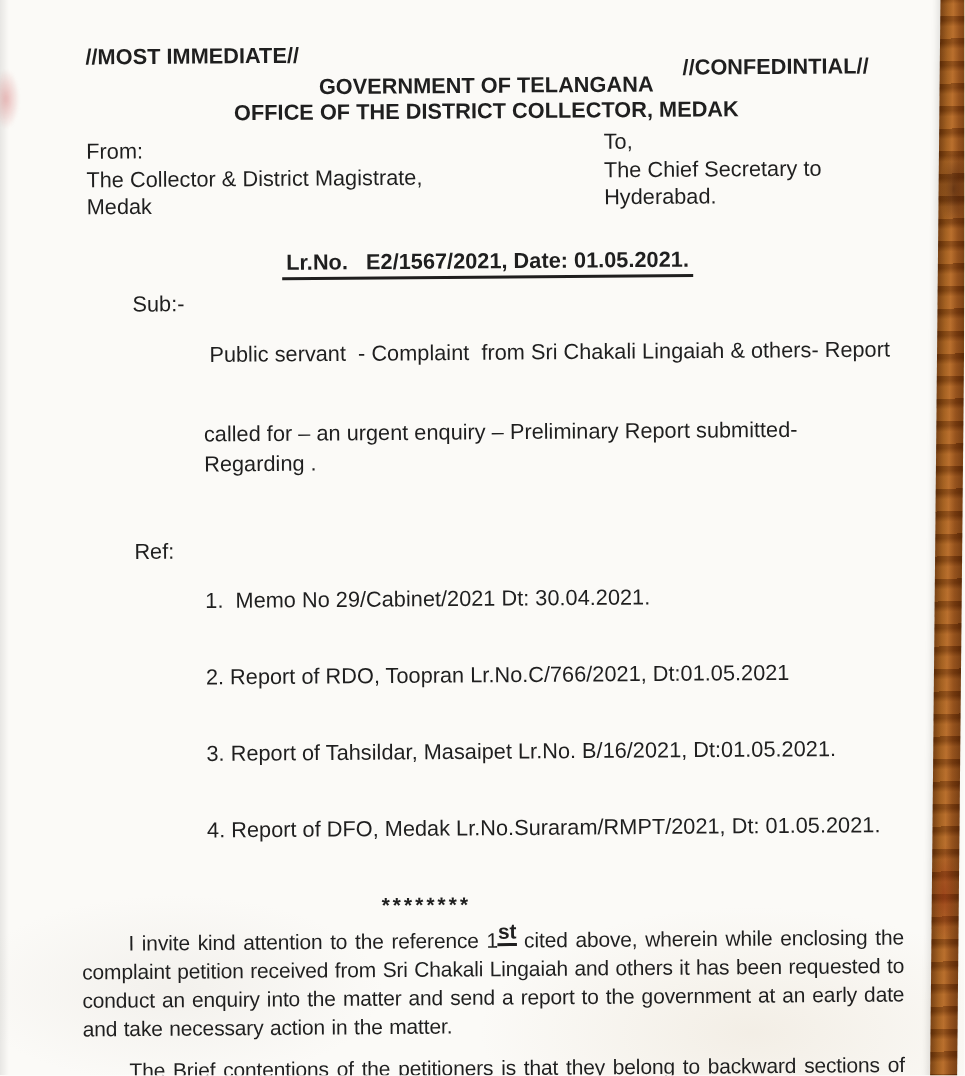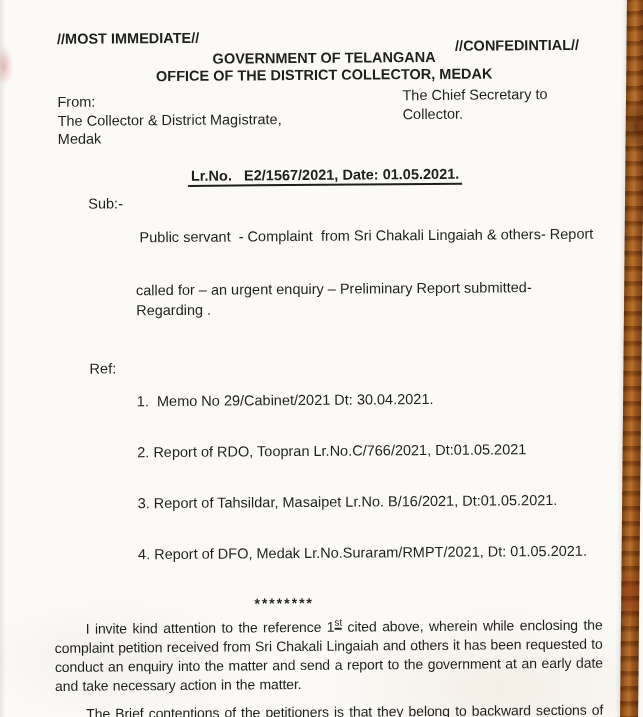--- a/index.html
+++ b/index.html
@@ -52,21 +52,21 @@
   .block-content { white-space:pre-wrap; }
   .subject-block .block-content div { line-height:20.5px; }
   .reference-block { margin-top:7px; }
   .reference-block .block-content div { line-height:19px; }
   .stars { margin:2px 0 0 200px; font-weight:bold; letter-spacing:2px; font-size:14px; line-height:12px; }
   .para {
     margin:9px 0 0 0; text-align:justify; text-indent:31px;
     font-size:14px; line-height:19px; letter-spacing:-0.1px;
     word-spacing:0.5px;
   }
-  sup.ord { font-size:10px; line-height:0; vertical-align:super; border-bottom:2px solid #1f1f1f; }
+  sup.ord { font-size:14px; line-height:0; vertical-align:super; border-bottom:2px solid #1f1f1f;font-weight:bold; }
 </style>
 </head>
 <body>
 
 <div class="page">
   <div class="left-shade"></div>
   <div class="scan-smudge"></div>
 
   <div class="doc">
 
@@ -80,22 +80,23 @@
       <div>OFFICE OF THE DISTRICT COLLECTOR, MEDAK</div>
     </div>
 
     <div class="addr-row">
       <div class="from-block">
         <div>From:</div>
         <div>The Collector &amp; District Magistrate,</div>
         <div>Medak</div>
       </div>
       <div class="to-block">
+        <div>To,</div>
         <div>The Chief Secretary to</div>
-        <div>Collector.</div>
+        <div>Hyderabad.</div>
       </div>
     </div>
 
     <div class="lr-line">
       <span class="lr-text">Lr.No.   E2/1567/2021, Date: 01.05.2021.</span>
     </div>
 
     <div class="labeled-block subject-block">
       <span class="lbl">Sub:-</span>
       <div class="block-content">

